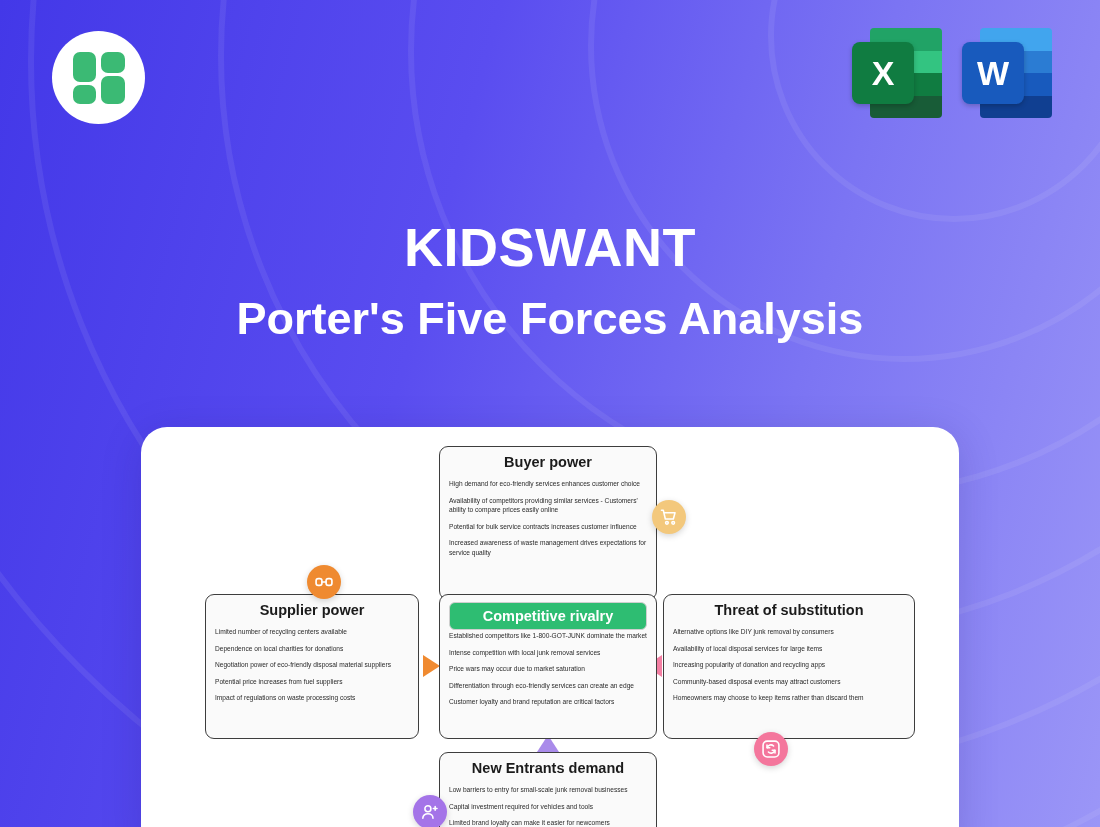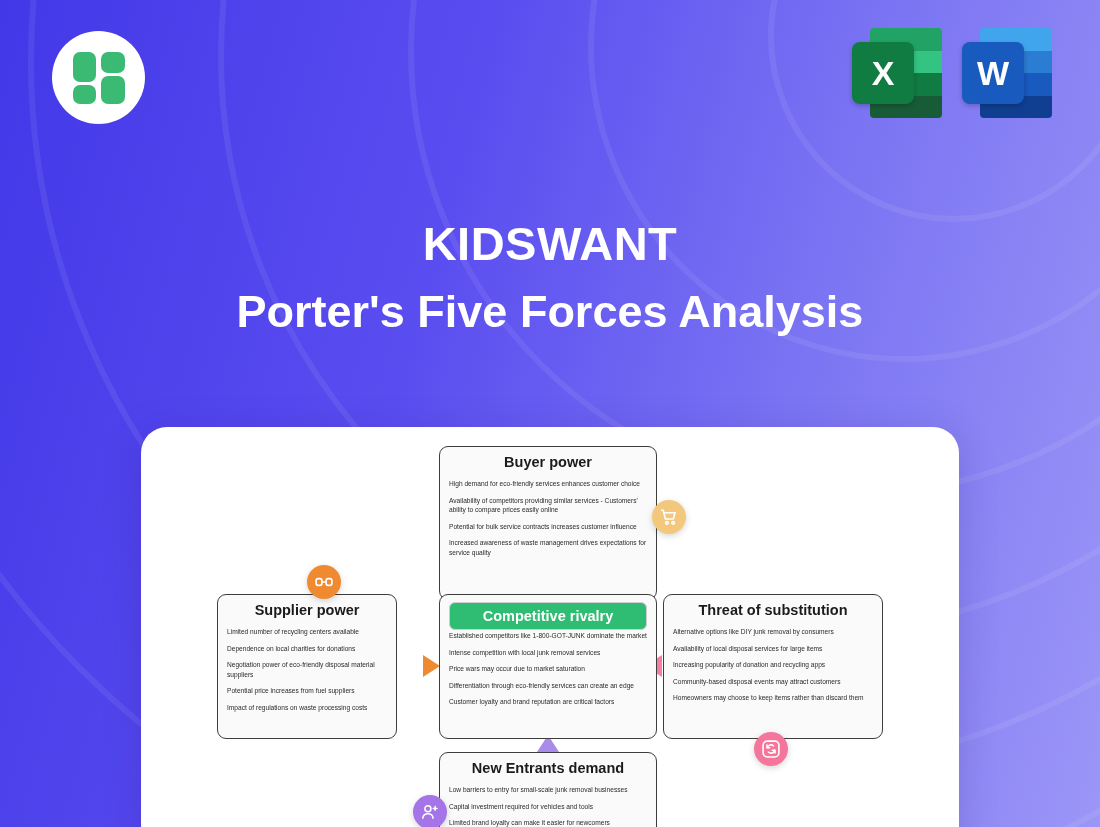--- a/index.html
+++ b/index.html
@@ -44,42 +44,42 @@
   .xs-1{background:#21a366;}.xs-2{background:#33c481;}
   .xs-3{background:#107c41;}.xs-4{background:#185c37;}
   .x-tile{background:#107c41;}
   
   .ws-1{background:#41a5ee;}.ws-2{background:#2b7cd3;}
   .ws-3{background:#185abd;}.ws-4{background:#103f91;}
   .w-tile{background:#185abd;}
 
   
   .title-wrap{position:absolute;left:0;right:0;top:218px;text-align:center;}
-  .t-brand{color:#ffffff;font-size:47px;font-weight:bold;letter-spacing:.5px;line-height:1.1;}
+  .t-brand{color:#ffffff;font-size:54px;font-weight:bold;letter-spacing:.5px;line-height:1.1;}
   .t-sub{color:#ffffff;font-size:45px;font-weight:bold;margin-top:17px;line-height:1.1;}
 
   
   .card{position:absolute;left:141px;top:427px;width:818px;height:430px;background:#ffffff;
     border-radius:26px;box-shadow:0 8px 40px rgba(30,20,110,.18);overflow:hidden;}
 
   
   .diagram{position:absolute;left:0;top:0;width:818px;height:430px;}
   .fbox{position:absolute;background:#fafafa;border:1.3px solid #3d3d3d;border-radius:9px;
     box-sizing:border-box;padding:7px 9px 9px;}
   .fbox h3{margin:0 0 9px;text-align:center;font-size:14.5px;color:#1b1b1b;font-weight:bold;}
   .fbox.center h3{background:#2ebd72;color:#ffffff;border-radius:6px;padding:5px 4px;
     border:1px solid #cfcfcf;margin-bottom:1px;}
   .fbox ul{margin:0;padding:0;list-style:none;}
   .fbox li{font-size:6.6px;color:#2a2a2a;line-height:1.45;margin-bottom:7px;}
   .fbox li:last-child{margin-bottom:0;}
 
   .b-buyer{left:298px;top:19px;width:218px;height:154px;}
-  .b-supplier{left:76px;top:167px;width:180px;height:145px;}
+  .b-supplier{left:64px;top:167px;width:214px;height:145px;}
   .b-center{left:298px;top:167px;width:218px;height:145px;}
-  .b-threat{left:522px;top:167px;width:220px;height:145px;}
+  .b-threat{left:522px;top:167px;width:252px;height:145px;}
   .b-new{left:298px;top:325px;width:218px;height:110px;}
 
   
   .arr{position:absolute;width:0;height:0;}
   .arr-down{border-left:11px solid transparent;border-right:11px solid transparent;}
   .arr-up{border-left:11px solid transparent;border-right:11px solid transparent;}
   .arr-right{border-top:11px solid transparent;border-bottom:11px solid transparent;}
   .arr-left{border-top:11px solid transparent;border-bottom:11px solid transparent;}
   .a-top{left:396px;top:150px;border-top:17px solid #f4b63f;}
   .a-bottom{left:396px;top:308px;border-bottom:17px solid #a98bea;}

